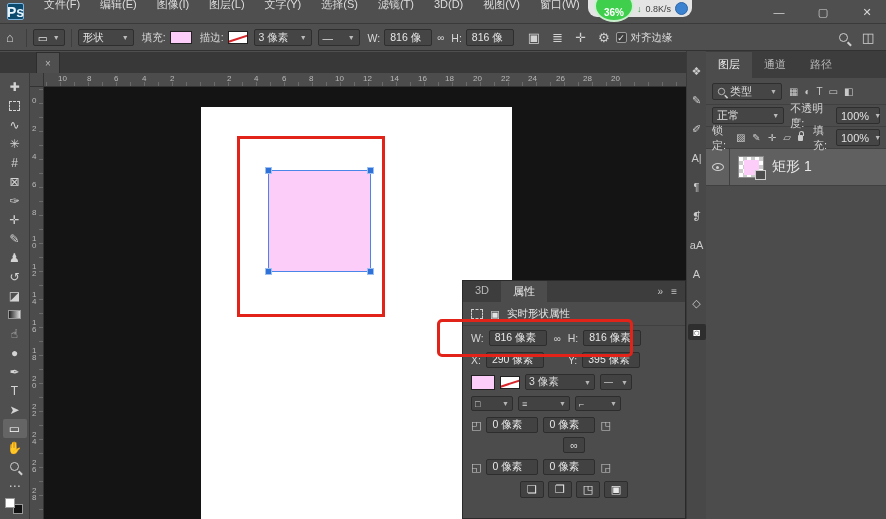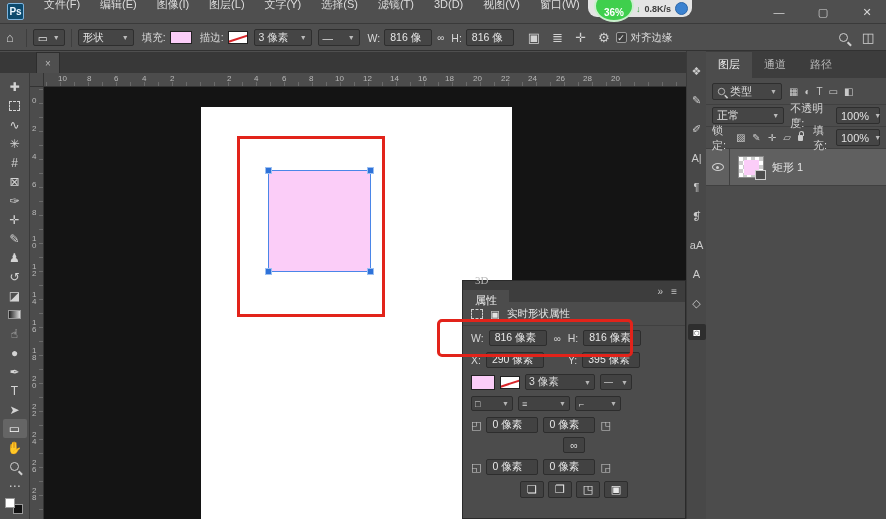--- a/index.html
+++ b/index.html
@@ -2,24 +2,24 @@
 <html><head>
 <meta charset="utf-8">
 <style>
   * { margin:0; padding:0; box-sizing:border-box; }
   html,body { width:886px; height:519px; overflow:hidden; }
   body { font-family:"Liberation Sans","DejaVu Sans",sans-serif; font-size:11px; color:#dcdcdc; background:#4f4f4f; position:relative; }
   .abs { position:absolute; }
 
   
   #titlebar { left:0; top:0; width:886px; height:24px; background:#4f4f4f; border-bottom:1px solid #3a3a3a; display:flex; align-items:center; }
-  .ps-logo { width:17px; height:17px; margin:0 10px 0 7px; background:#0c4a6e; border:1px solid #7fb4dd; border-radius:2px; color:#eaf6ff; font-size:10px; font-weight:bold; display:flex; align-items:center; justify-content:center; }
+  .ps-logo { width:17px; height:17px; margin:0 10px 0 7px; background:#0c4a6e; border:1px solid #7fb4dd; border-radius:2px; color:#eaf6ff; font-size:14px; font-weight:bold; display:flex; align-items:center; justify-content:center; }
   .menu-item { padding:0 10px; height:40px; line-height:24px; color:#dedede; font-size:11px; cursor:default; }
   .net-pill { position:absolute; left:588px; top:0; width:104px; height:17px; background:#e4e4e4; border-radius:0 0 9px 9px; display:flex; align-items:center; justify-content:flex-end; padding-right:4px; gap:4px; color:#444; font-size:9px; }
-  .net-speed { color:#3c3c3c;font-weight:bold; }
+  .net-speed { color:#3c3c3c; }
   .dl-arrow { color:#2f9e3a; font-size:9px; }
   .blue-dot { width:13px; height:13px; border-radius:50%; background:#3b82d0; border:1px solid #2c66a8; }
   .green-ball { position:absolute; left:594px; top:-10px; width:40px; height:32px; border-radius:50%; background:#3fcf4d; border:2px solid #c9f0cc; color:#fff; font-weight:bold; font-size:10px; display:flex; align-items:flex-end; justify-content:center; padding-bottom:2px; }
   .win-controls { position:absolute; right:8px; top:0; height:24px; display:flex; gap:22px; align-items:center; color:#d6d6d6; font-size:11px; }
   .win-btn { width:22px; text-align:center; cursor:default; }
 
   
   #optionsbar { left:0; top:25px; width:886px; height:26px; background:#4f4f4f; border-bottom:1px solid #323232; display:flex; align-items:center; font-size:10.5px; }
   .ob-sep { width:1px; height:18px; background:#3e3e3e; margin:0 6px; }
   .ob-icon { color:#d2d2d2; font-size:13px; padding:0 6px; }
@@ -66,21 +66,21 @@
   .handle { position:absolute; width:7px; height:7px; background:#2e72d9; border:1px solid #9cc0f2; }
 
   
   #dock { left:686px; top:51px; width:20px; height:468px; background:#484848; border-left:1px solid #3a3a3a; display:flex; flex-direction:column; align-items:center; padding-top:12px; gap:13px; }
   .dock-icon { color:#cccccc; font-size:11px; width:18px; height:16px; display:flex; align-items:center; justify-content:center; }
   .dock-icon.active { background:#2e2e2e; border-radius:2px; color:#fff; }
 
   
   #rightpanel { left:706px; top:51px; width:180px; height:468px; background:#4c4c4c; }
   .panel-tabs { height:27px; background:#3d3d3d; display:flex; align-items:flex-end; }
-  .ptab { padding:5px 12px 6px; color:#b8b8b8; font-size:11px;font-family:Liberation Serif, serif; }
+  .ptab { padding:5px 12px 6px; color:#b8b8b8; font-size:11px; }
   .ptab.active { background:#4c4c4c; color:#f0f0f0; }
   .filter-row { height:27px; display:flex; align-items:center; padding:0 6px; gap:5px; border-bottom:1px solid #404040; }
   .search-dd { background:#454545; border:1px solid #2e2e2e; border-radius:2px; height:17px; display:flex; align-items:center; gap:4px; padding:0 4px; width:70px; color:#ddd; }
   .f-icons { display:flex; gap:6px; margin-left:2px; color:#c9c9c9; font-size:10px; }
   .blend-row, .lock-row { height:22px; display:flex; align-items:center; padding:0 6px; gap:4px; border-bottom:1px solid #404040; color:#d5d5d5; }
   .lock-ic { color:#c9c9c9; font-size:10px; margin:0 1px; }
   .lockglyph { display:inline-block; width:7px; height:6px; background:#c9c9c9; border-radius:1px; position:relative; margin:0 2px; }
   .lockglyph::before { content:""; position:absolute; left:1px; top:-4px; width:3px; height:4px; border:1.4px solid #c9c9c9; border-bottom:none; border-radius:3px 3px 0 0; }
   .layers-list { }
   .layer-row { height:37px; display:flex; align-items:center; border-bottom:1px solid #404040; }
@@ -88,21 +88,21 @@
   .eye-col { width:24px; height:100%; border-right:1px solid #404040; display:flex; align-items:center; justify-content:center; }
   .eye { width:12px; height:8px; border:1px solid #cfcfcf; border-radius:50%; position:relative; }
   .eye::after { content:""; position:absolute; left:3.5px; top:1.5px; width:3px; height:3px; background:#cfcfcf; border-radius:50%; }
   .thumb { width:26px; height:22px; margin:0 8px; border:1px solid #888; background:#fff; position:relative; }
   .layer-row.shape .thumb { background:
       linear-gradient(45deg,#ccc 25%,transparent 25%,transparent 75%,#ccc 75%),
       linear-gradient(45deg,#ccc 25%,#fff 25%,#fff 75%,#ccc 75%);
       background-size:8px 8px; background-position:0 0,4px 4px; }
   .layer-row.shape .thumb::before { content:""; position:absolute; left:5px; top:3px; width:15px; height:15px; background:#fbcdf8; }
   .layer-row.shape .thumb::after { content:""; position:absolute; right:-3px; bottom:-3px; width:9px; height:8px; background:#4c4c4c; border:1px solid #ccc; }
-  .layer-name { color:#e8e8e8; font-size:11px; flex:1; }
+  .layer-name { color:#e8e8e8; font-size:14px; flex:1; }
   .layer-lock { display:none; margin-right:10px; }
   .layer-row.locked .layer-lock { display:inline-block; }
 
   
   #propspanel { left:462px; top:280px; width:224px; height:239px; background:#4c4c4c; border:1px solid #2a2a2a; z-index:5; font-size:10.5px; }
   .props-tabs { height:21px; background:#3d3d3d; display:flex; align-items:center; }
   .props-tabs .ptab { padding:3px 12px 4px; }
   .props-tabs .hdr-icons { margin-left:auto; padding-right:8px; color:#c5c5c5; display:flex; gap:8px; font-size:10px; }
   .props-sub { height:24px; display:flex; align-items:center; gap:7px; padding:0 8px; border-bottom:1px solid #404040; color:#e2e2e2; }
   .dashed-ic { width:12px; height:10px; border:1px dashed #cfcfcf; }
@@ -454,21 +454,21 @@
         <span class="thumb"></span>
         <span class="layer-name">矩形 1</span>
 
       </div>
 
     </div>
 </div>
 
 <div id="propspanel" class="abs">
   <div class="props-tabs">
-    <span style="display:flex;flex-direction:column;">
+    <span style="display:flex;">
 
     <div class="ptab">3D</div>
         <div class="ptab active">属性</div>
       </span>
     <span class="hdr-icons">
       <span>»</span>
       <span>≡</span>
     </span>
   </div>
   <div class="props-sub">

